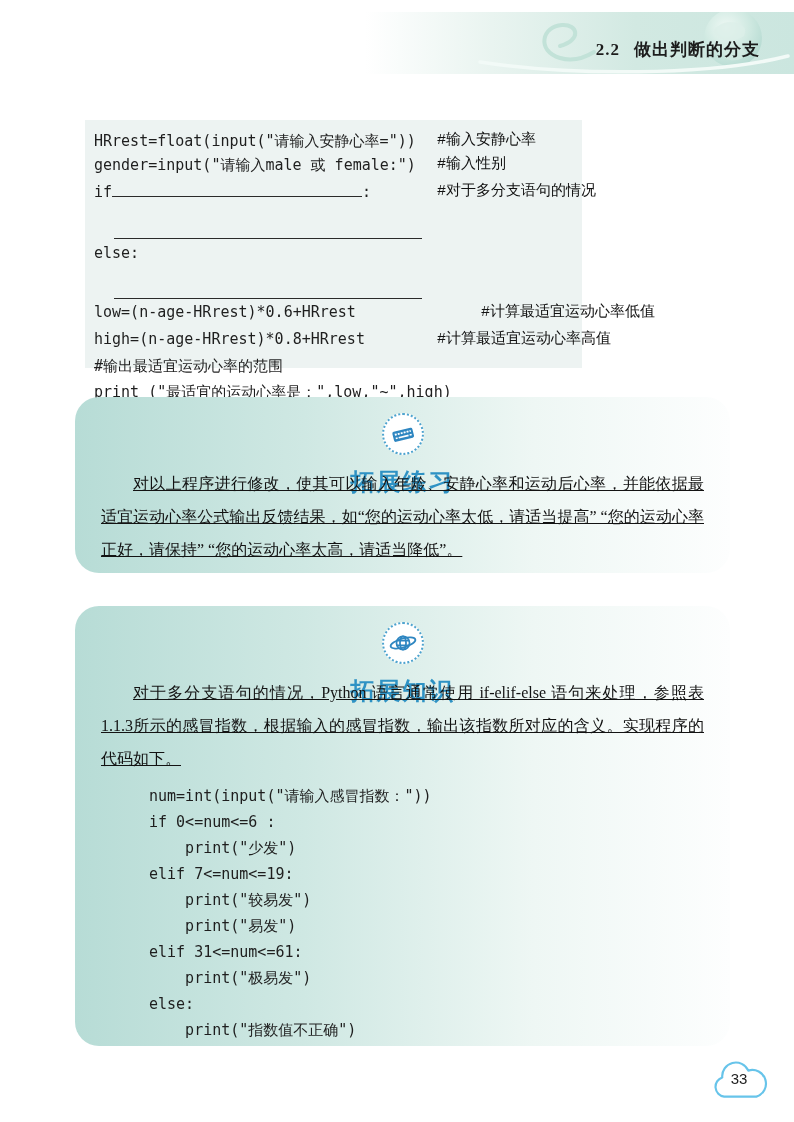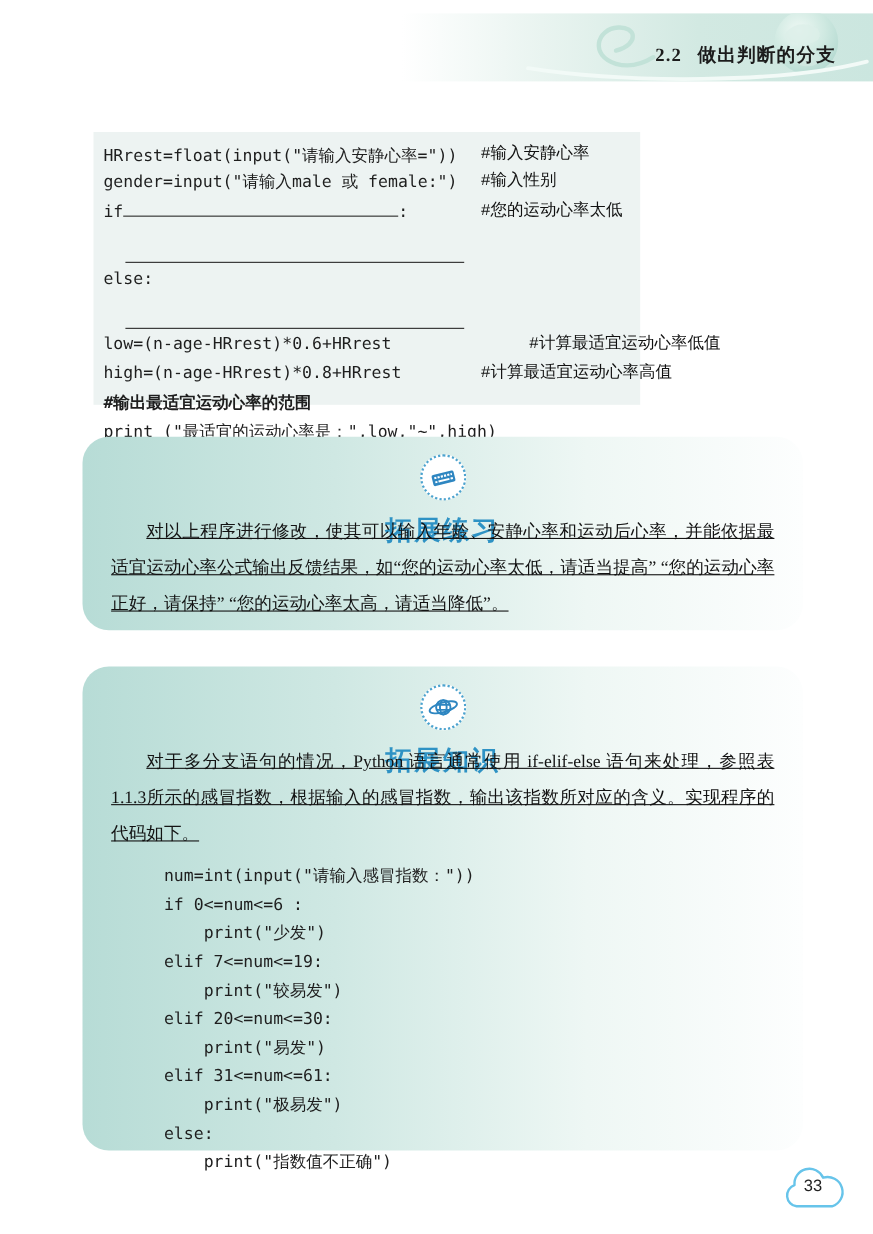--- a/index.html
+++ b/index.html
@@ -98,40 +98,40 @@
     <div class="crow">
       <span class="code">HRrest=float(input("请输入安静心率="))</span>
       <span class="comment">#输入安静心率</span>
     </div>
     <div class="crow">
       <span class="code">gender=input("请输入male 或 female:")</span>
       <span class="comment">#输入性别</span>
     </div>
     <div class="crow" style="height:30px;line-height:30px;">
       <span class="code"><span>if</span><span class="blank-inline"></span><span>:</span></span>
-      <span class="comment">#您的运动心率太低</span>
+      <span class="comment">#对于多分支语句的情况</span>
     </div>
     <div class="crow" style="height:32px;">
       <span class="blank-underline"></span>
     </div>
     <div class="crow" style="height:28px;line-height:28px;">
       <span class="code">else:</span>
     </div>
     <div class="crow" style="height:32px;">
       <span class="blank-underline"></span>
     </div>
     <div class="crow" style="height:27px;line-height:27px;gap:44px;">
       <span class="code">low=(n-age-HRrest)*0.6+HRrest</span>
       <span class="comment">#计算最适宜运动心率低值</span>
     </div>
     <div class="crow" style="height:27px;line-height:27px;">
       <span class="code">high=(n-age-HRrest)*0.8+HRrest</span>
       <span class="comment">#计算最适宜运动心率高值</span>
     </div>
-    <div class="crow" style="height:26px;line-height:26px;font-weight:bold;">
+    <div class="crow" style="height:26px;line-height:26px;">
       <span class="code">#输出最适宜运动心率的范围</span>
     </div>
     <div class="crow" style="height:26px;line-height:26px;">
       <span class="code">print ("最适宜的运动心率是：",low,"~",high)</span>
     </div>
   </div>
 
   <div class="section practice">
     <div class="sec-head">
       <div class="icon-circle">
@@ -169,21 +169,20 @@
       </div>
       <div class="sec-title">拓展知识</div>
     </div>
     <p class="sec-body">对于多分支语句的情况，Python 语言通常使用 if-elif-else 语句来处理，参照表1.1.3所示的感冒指数，根据输入的感冒指数，输出该指数所对应的含义。实现程序的代码如下。</p>
     <div class="sec-code">
       <div>num=int(input("请输入感冒指数："))</div>
       <div>if 0&lt;=num&lt;=6 :</div>
       <div>    print("少发")</div>
       <div>elif 7&lt;=num&lt;=19:</div>
       <div>    print("较易发")</div>
-      <div>elif 20&lt;=num&lt;=30:</div>
       <div>    print("易发")</div>
       <div>elif 31&lt;=num&lt;=61:</div>
       <div>    print("极易发")</div>
       <div>else:</div>
       <div>    print("指数值不正确")</div>
     </div>
   </div>
 
   <div class="page-cloud">
     <svg width="62" height="46" viewBox="0 0 100 72">

